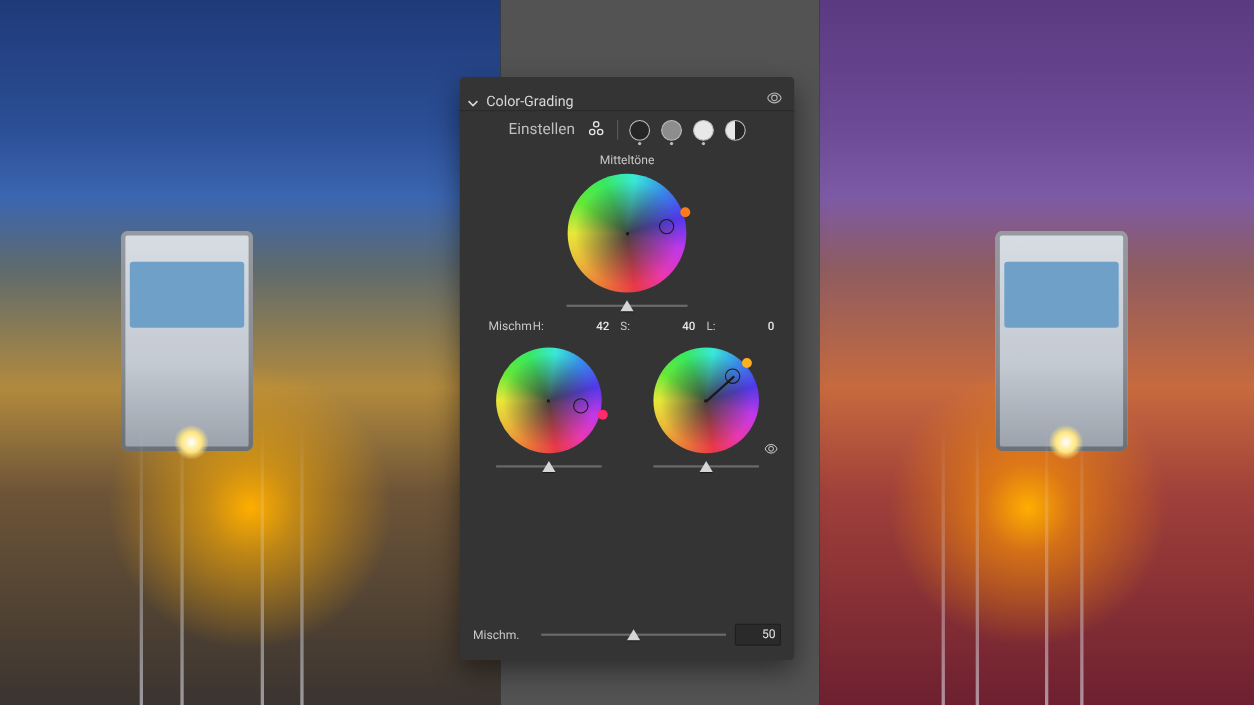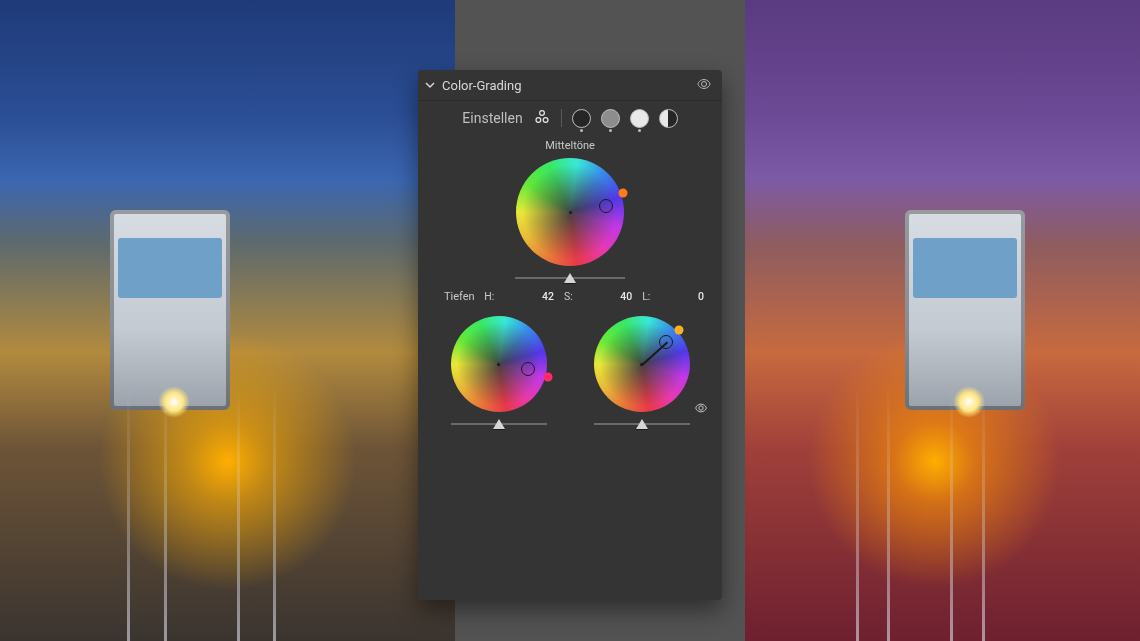--- a/index.html
+++ b/index.html
@@ -24,21 +24,21 @@
   .tram-left{left:110px;}
   .tram-right{right:115px;}
   .rails{position:absolute;bottom:0;width:100%;height:40%;pointer-events:none;}
   .rail{position:absolute;bottom:0;width:3px;height:100%;background:linear-gradient(to top,rgba(220,220,230,.6),rgba(220,220,230,0));}
   
   .panel{
     position:absolute;left:418px;top:70px;width:304px;height:530px;
     background:#343434;border-radius:4px;color:#d8d8d8;font-size:12px;
     box-shadow:0 10px 25px rgba(0,0,0,.45);
   }
-  .p-header{display:flex;align-items:center;height:30px;padding:0 10px 0 6px;border-bottom:1px solid #2a2a2a;}
+  .p-header{display:flex;align-items:flex-end;height:30px;padding:0 10px 0 6px;border-bottom:1px solid #2a2a2a;}
   .p-chevron svg{display:block;}
   .p-title{margin-left:6px;font-size:13px;flex:1;}
   .p-eye{opacity:.8;}
   .row-adjust{display:flex;align-items:center;justify-content:center;gap:10px;height:34px;}
   .adj-label{font-size:14px;color:#bfbfbf;}
   .adj-icons{display:flex;align-items:center;gap:10px;}
   .adj-sep{width:1px;height:18px;background:#5a5a5a;}
   .adj-ball{width:17px;height:17px;border-radius:50%;border:1px solid #bdbdbd;position:relative;}
   .adj-ball.filled-black{background:#262626;}
   .adj-ball.filled-grey{background:#8d8d8d;}
@@ -155,21 +155,21 @@
       </div>
       <div class="mid-slider-wrap">
         <div class="slider">
           <div class="slider-track"></div>
           <div id="mid-thumb" class="slider-thumb" style="left: 50%;"></div>
         </div>
       </div>
     </div>
 
     <div style="position:relative;height:16px;margin-top:4px;">
-      <span class="sec-title-left">Tiefen</span>
+      <span class="sec-title-left">Mischm</span>
       <div class="hsl-row">
         <span><span>H:</span> <b>42</b></span>
         <span><span>S:</span> <b>40</b></span>
         <span><span>L:</span> <b>0</b></span>
       </div>
     </div>
 
     <div class="dual">
       <div class="dual-col">
         <div class="wheel small">
@@ -199,16 +199,24 @@
         <div class="small-slider-wrap">
           <div class="slider">
             <div class="slider-track"></div>
             <div id="hl-thumb" class="slider-thumb" style="left: 50%;"></div>
           </div>
         </div>
       </div>
     </div>
 
     <div class="bottom">
+      <div class="brow">
+        <span class="blabel">Mischm.</span>
+        <div class="bslider">
+          <div class="slider-track"></div>
+          <div id="blend-thumb" class="slider-thumb" style="left: 50%;"></div>
+        </div>
+        <span class="bval">50</span>
+      </div>
     </div>
 
   </div>
 </div>
 
 </body></html>

